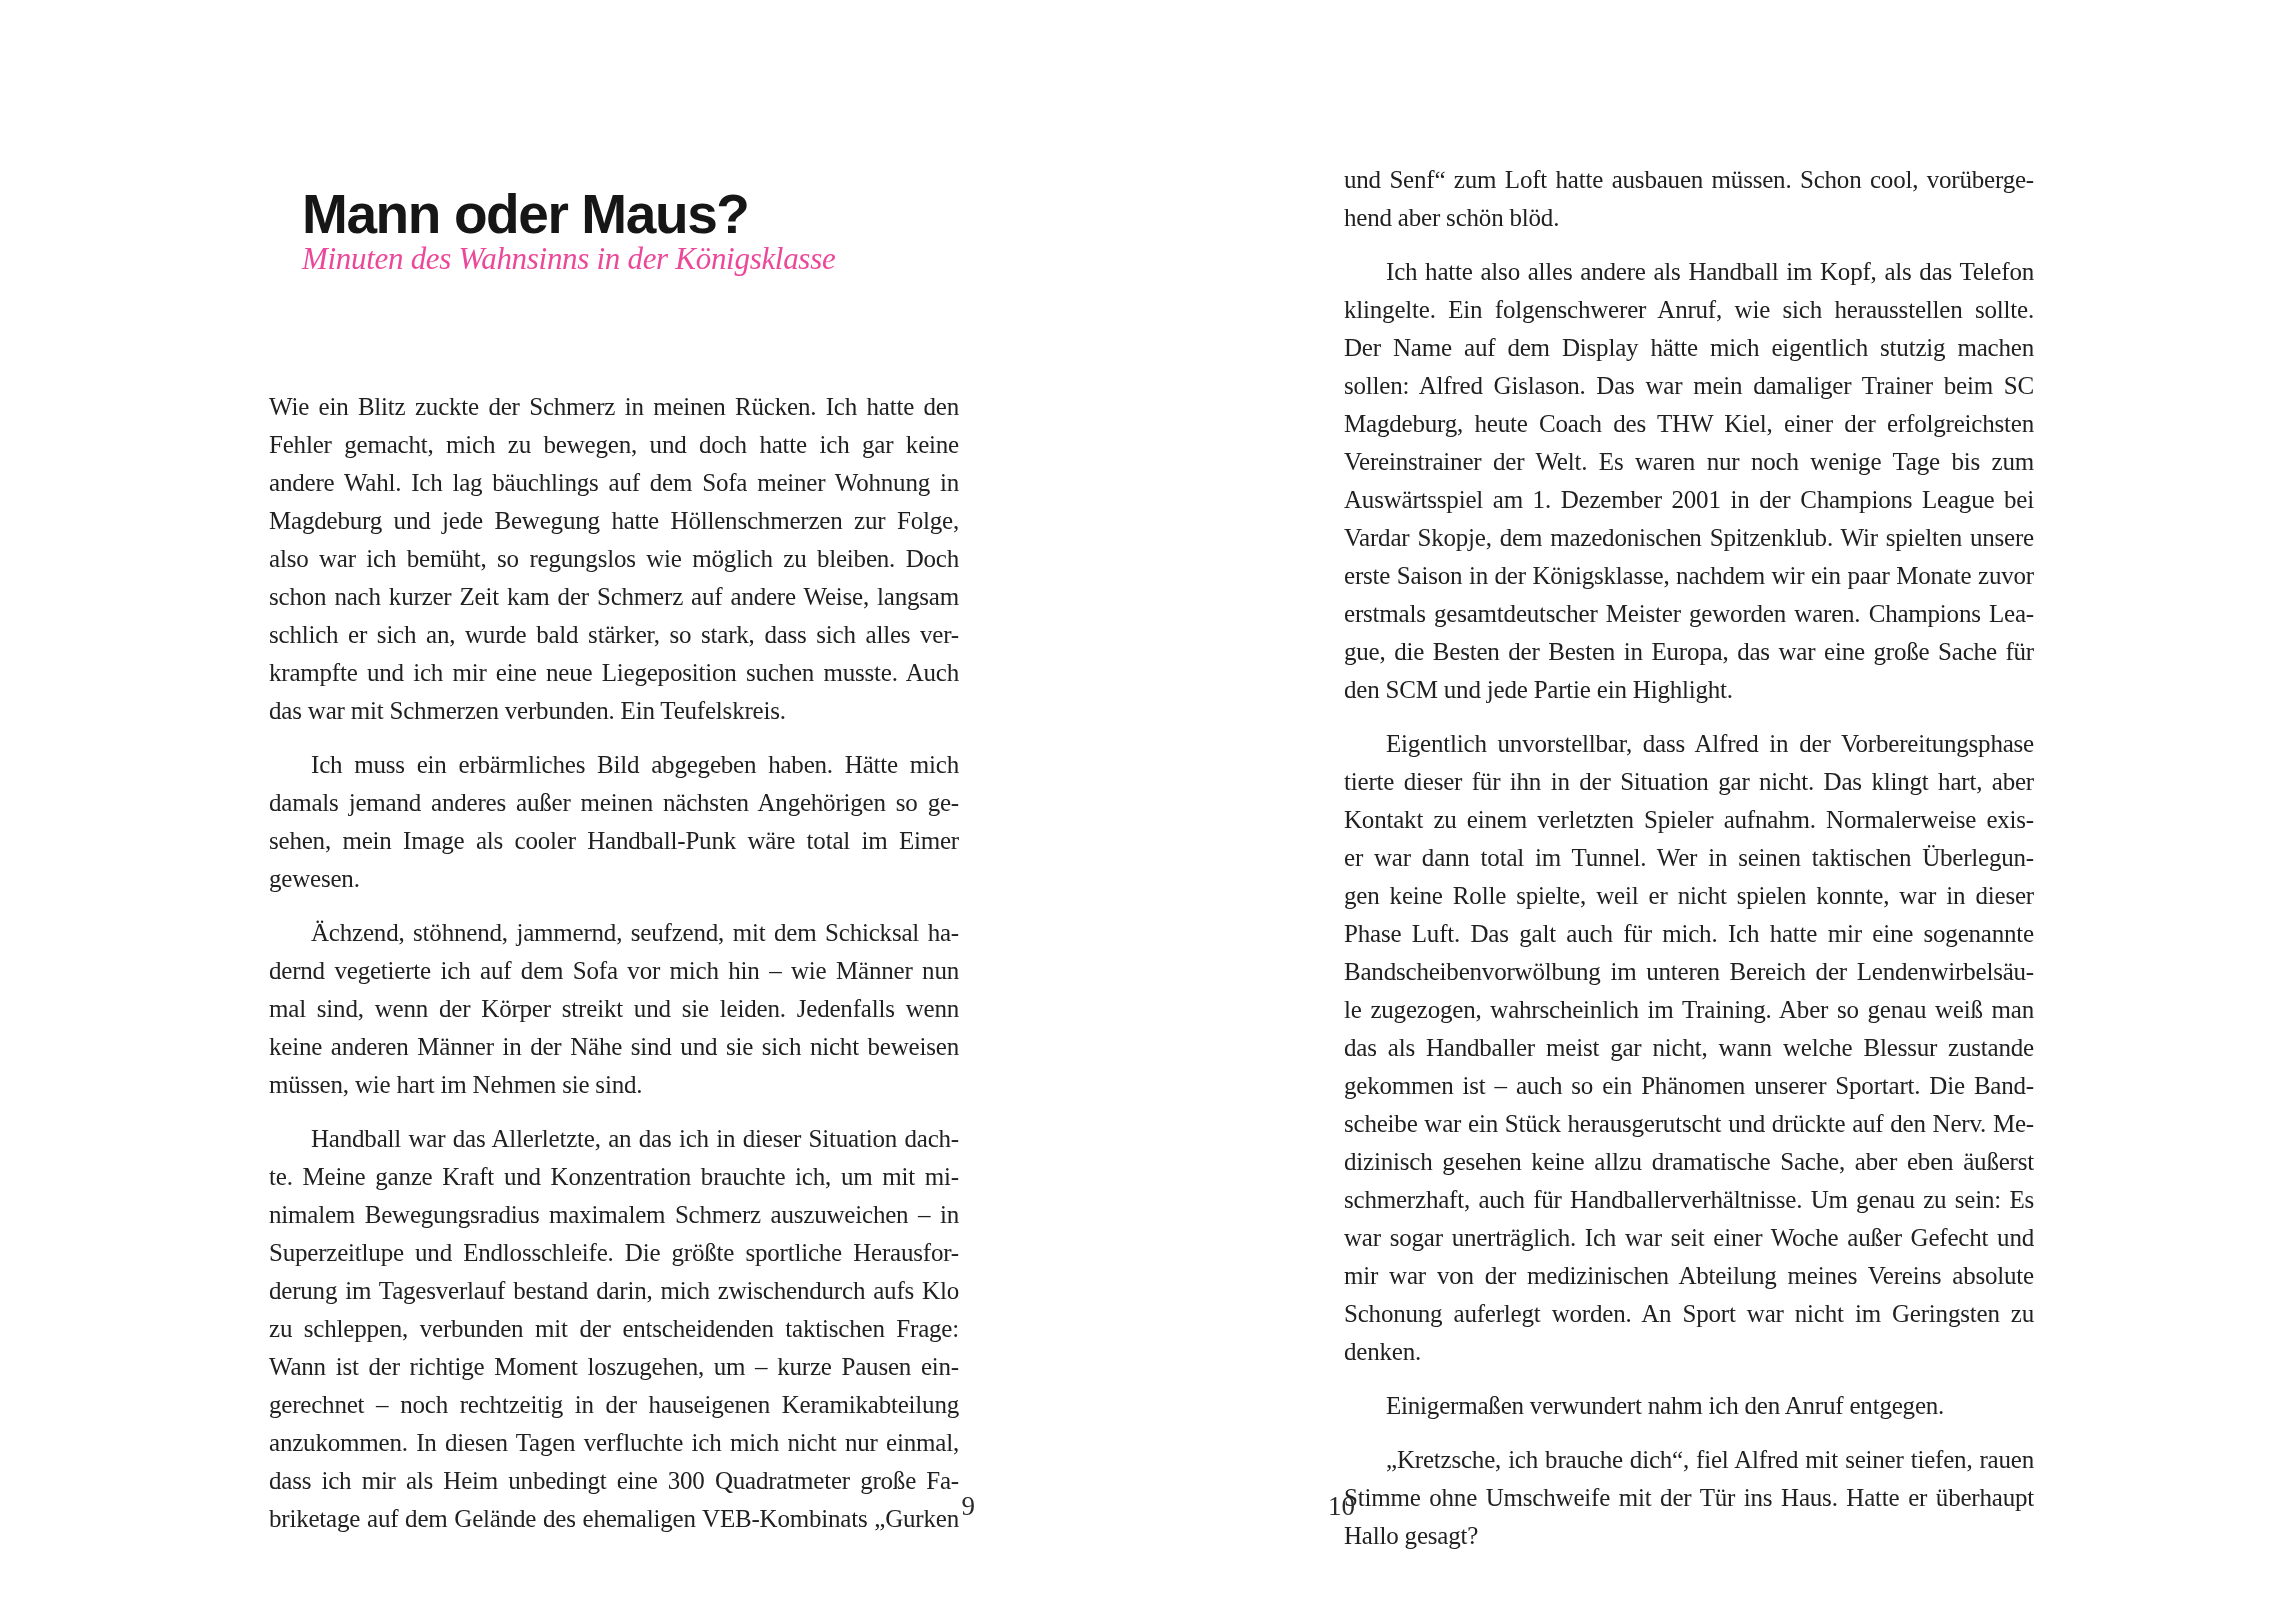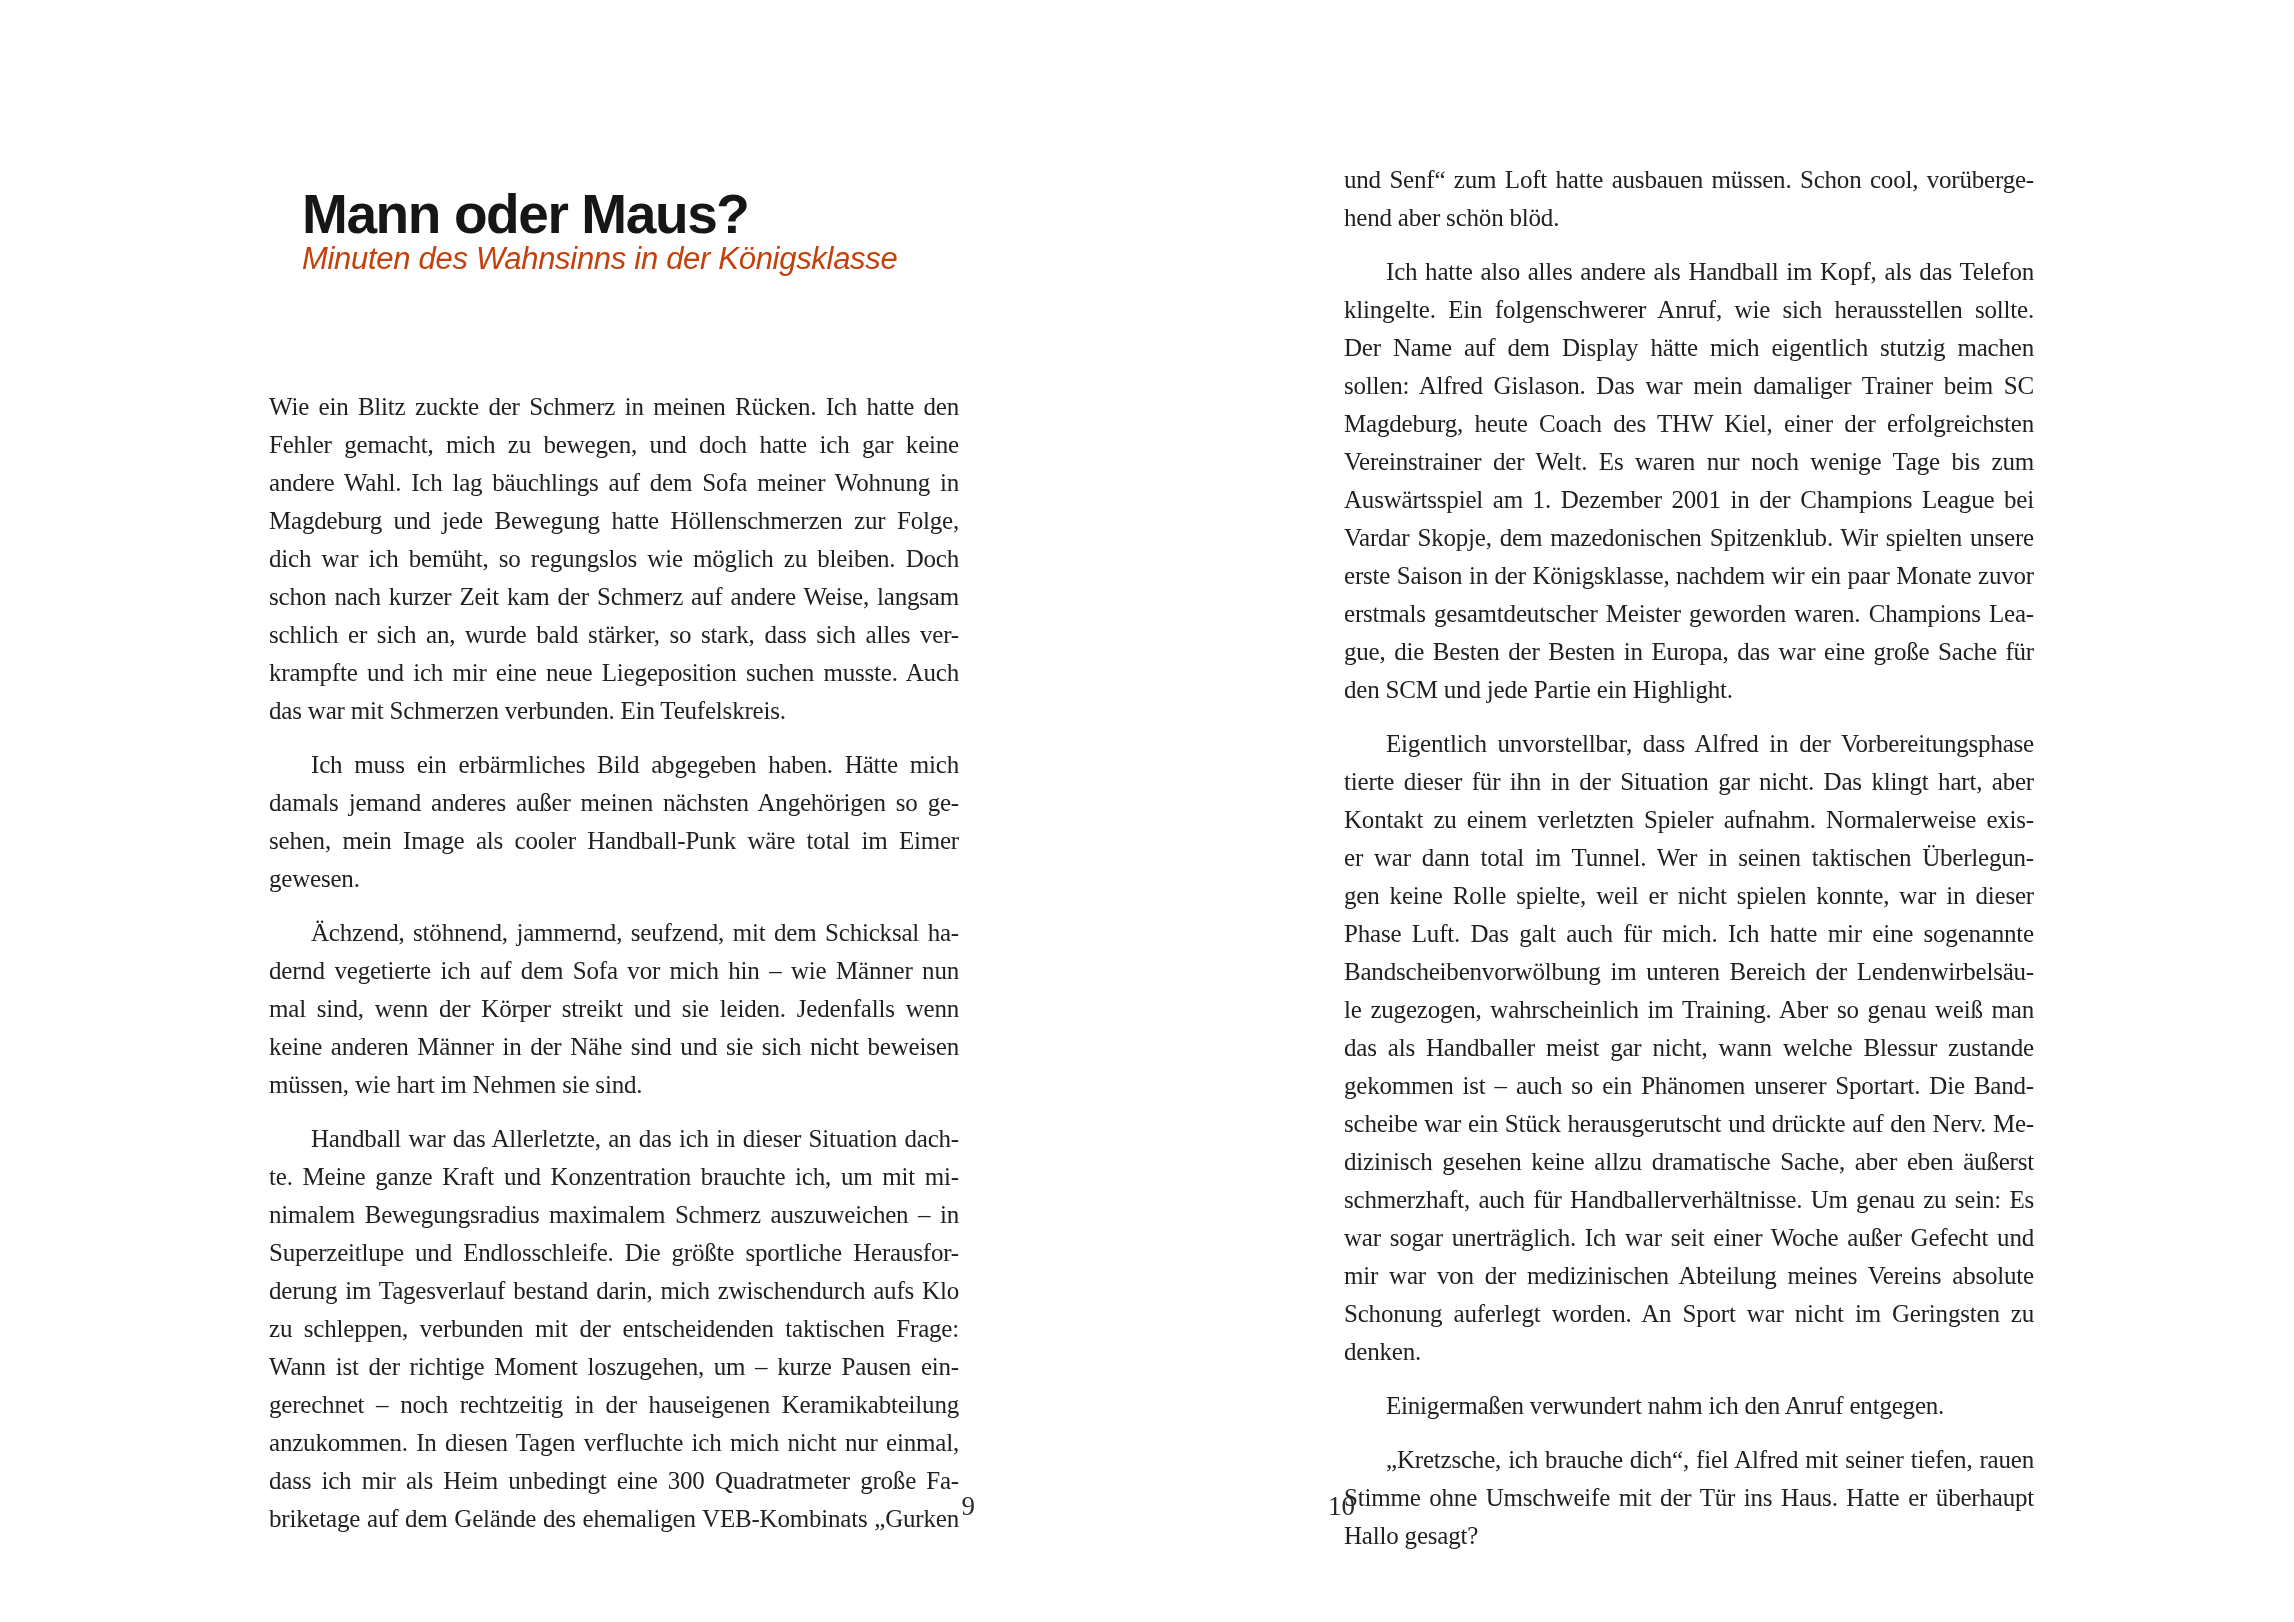--- a/index.html
+++ b/index.html
@@ -21,26 +21,26 @@
     font-size: 55px;
     line-height: 1;
     letter-spacing: -1.4px;
     color: #161616;
     white-space: nowrap;
   }
   .chapter-subtitle {
     position: absolute;
     left: 302px;
     top: 240px;
-    font-family: Liberation Sans, sans-serif;
+    font-family: Liberation Serif, serif;
     font-style: italic;
     font-size: 31px;
     line-height: 1.2;
     letter-spacing: -0.3px;
-    color: #c2410c;
+    color: #ec4899;
     white-space: nowrap;
   }
   .body-col {
     position: absolute;
     width: 722px;
     font-size: 25px;
     line-height: 38px;
     letter-spacing: -0.2px;
   }
   #body-left  { left: 253px;  top: 372px; }
@@ -76,21 +76,21 @@
   <h1 class="chapter-title">Mann oder Maus?</h1>
 
   <div class="chapter-subtitle">Minuten des Wahnsinns in der Königsklasse</div>
 
   <div class="body-col" id="body-left">
       <div class="para">
         <div class="line">Wie ein Blitz zuckte der Schmerz in meinen Rücken. Ich hatte den</div>
         <div class="line">Fehler gemacht, mich zu bewegen, und doch hatte ich gar keine</div>
         <div class="line">andere Wahl. Ich lag bäuchlings auf dem Sofa meiner Wohnung in</div>
         <div class="line">Magdeburg und jede Bewegung hatte Höllenschmerzen zur Folge,</div>
-        <div class="line">dich war ich bemüht, so regungslos wie möglich zu bleiben. Doch</div>
+        <div class="line">also war ich bemüht, so regungslos wie möglich zu bleiben. Doch</div>
         <div class="line">schon nach kurzer Zeit kam der Schmerz auf andere Weise, langsam</div>
         <div class="line">schlich er sich an, wurde bald stärker, so stark, dass sich alles ver-</div>
         <div class="line">krampfte und ich mir eine neue Liegeposition suchen musste. Auch</div>
         <div class="line last">das war mit Schmerzen verbunden. Ein Teufelskreis.</div>
       </div>
       <div class="para">
         <div class="line ind">Ich muss ein erbärmliches Bild abgegeben haben. Hätte mich</div>
         <div class="line">damals jemand anderes außer meinen nächsten Angehörigen so ge-</div>
         <div class="line">sehen, mein Image als cooler Handball-Punk wäre total im Eimer</div>
         <div class="line last">gewesen.</div>

